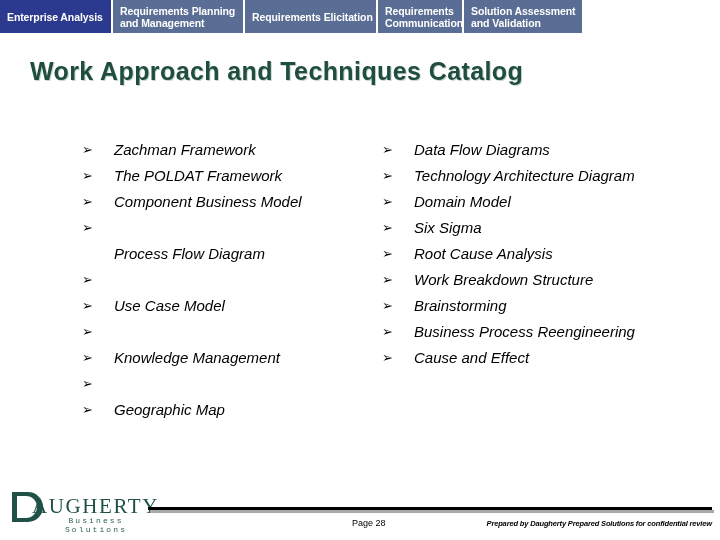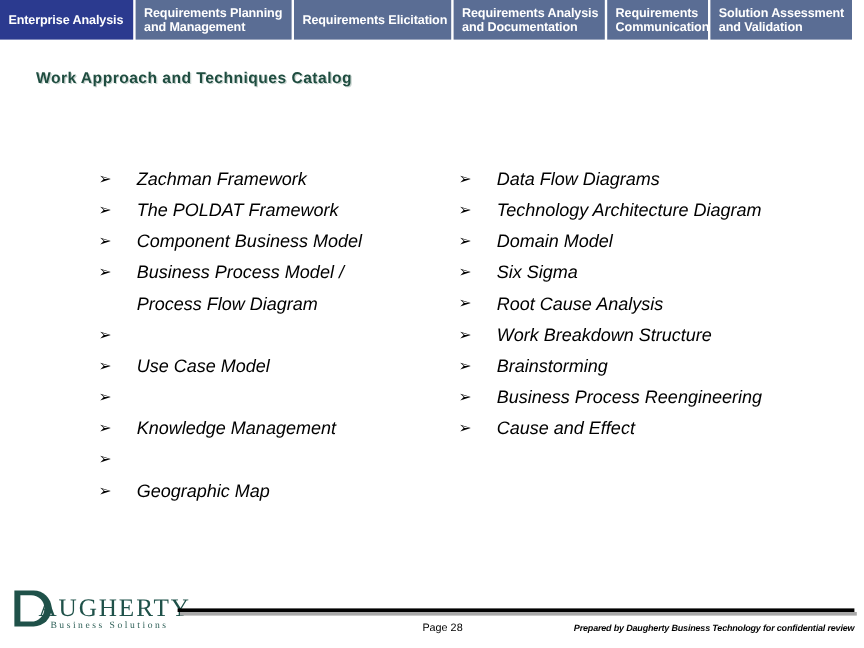--- a/index.html
+++ b/index.html
@@ -44,21 +44,21 @@
   .tab.active {
     background: #2b3a8f;
   }
   .tab-line { display: block; }
 
   
   .slide-title {
     position: absolute;
     left: 30px;
     top: 57px;
-    font-size: 13px;
+    font-size: 25px;
     font-weight: bold;
     color: #1f4d40;
     letter-spacing: 0.4px;
     text-shadow: 1px 1px 0 #c9d4d0;
     white-space: nowrap;
   }
 
   
   .content {
     position: absolute;
@@ -130,24 +130,25 @@
     font-family: "Liberation Serif", serif;
     font-size: 21px;
     letter-spacing: 1.6px;
     color: #1f5149;
     font-weight: normal;
   }
   .logo-tag {
     position: absolute;
     left: 32px;
     top: 28px;
-    font-family: Liberation Serif, serif;
+    font-family: Liberation Mono, monospace;
     font-size: 8px;
     letter-spacing: 2.1px;
     color: #2f6058;
+    text-align: center;
   }
   .rule {
     position: absolute;
     left: 148px;
     top: 27px;
     width: 564px;
     height: 3px;
     background: #000000;
   }
   .rule-shadow {
@@ -184,24 +185,20 @@
   <div class="tab active" style="width:111px">
     <span class="tab-line">Enterprise Analysis</span>
   </div>
   <div class="tab" style="width:130px">
     <span class="tab-line">Requirements Planning</span>
     <span class="tab-line">and Management</span>
   </div>
   <div class="tab" style="width:131px">
     <span class="tab-line">Requirements Elicitation</span>
   </div>
-  <div class="tab" style="width:126px">
-    <span class="tab-line">Requirements Analysis</span>
-    <span class="tab-line">and Documentation</span>
-  </div>
   <div class="tab" style="width:84px">
     <span class="tab-line">Requirements</span>
     <span class="tab-line">Communication</span>
   </div>
   <div class="tab" style="width:118px">
     <span class="tab-line">Solution Assessment</span>
     <span class="tab-line">and Validation</span>
   </div>
 </div>
 
@@ -217,21 +214,20 @@
     <div class="bullet-row">
       <span class="marker">➢</span>
       <span class="bullet-text">The POLDAT Framework</span>
     </div>
     <div class="bullet-row">
       <span class="marker">➢</span>
       <span class="bullet-text">Component Business Model</span>
     </div>
     <div class="bullet-row">
       <span class="marker">➢</span>
-      <span class="bullet-text">Business Process Model /</span>
     </div>
     <div class="bullet-row cont">
       <span class="marker blank"></span>
       <span class="bullet-text">Process Flow Diagram</span>
     </div>
     <div class="bullet-row">
       <span class="marker">➢</span>
     </div>
     <div class="bullet-row">
       <span class="marker">➢</span>
@@ -302,15 +298,15 @@
       <path d="M7 6 L16 6 A11 11 0 0 1 16 28 L7 28 Z" fill="#ffffff"></path>
     </svg>
     <div class="logo-word">AUGHERTY</div>
     <div class="logo-tag">Business Solutions</div>
   </div>
 
   <div class="rule-shadow"></div>
   <div class="rule"></div>
 
   <div class="page-num">Page 28</div>
-  <div class="confidential">Prepared by Daugherty Business Technology for confidential review</div>
+  <div class="confidential">Prepared by Daugherty Prepared Solutions for confidential review</div>
 
 </div>
 
 </body></html>

